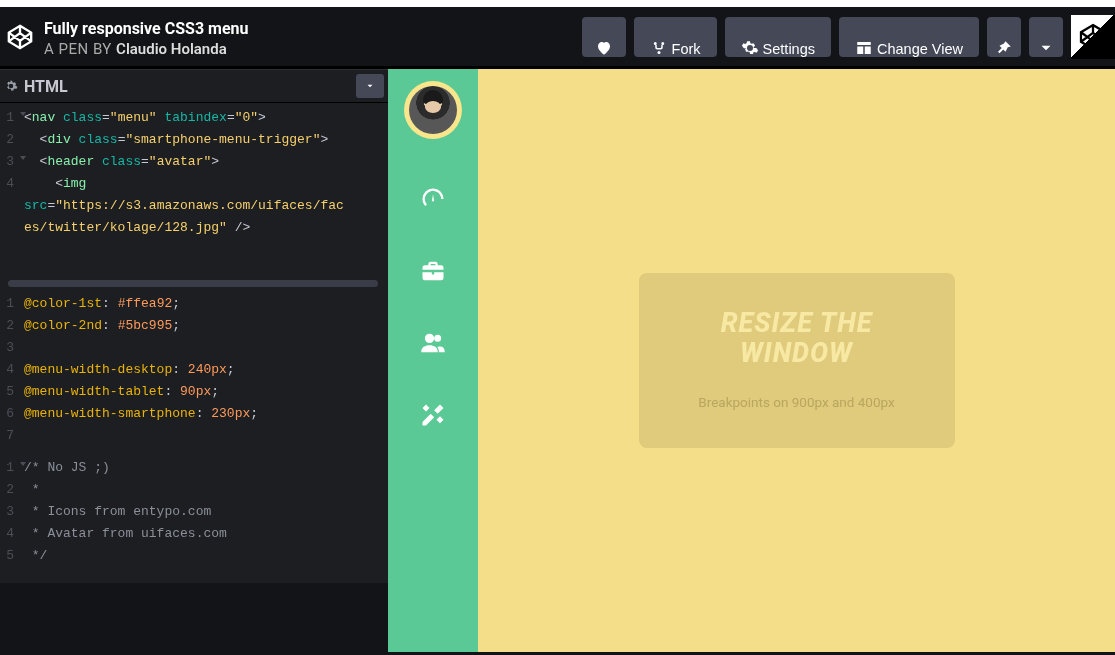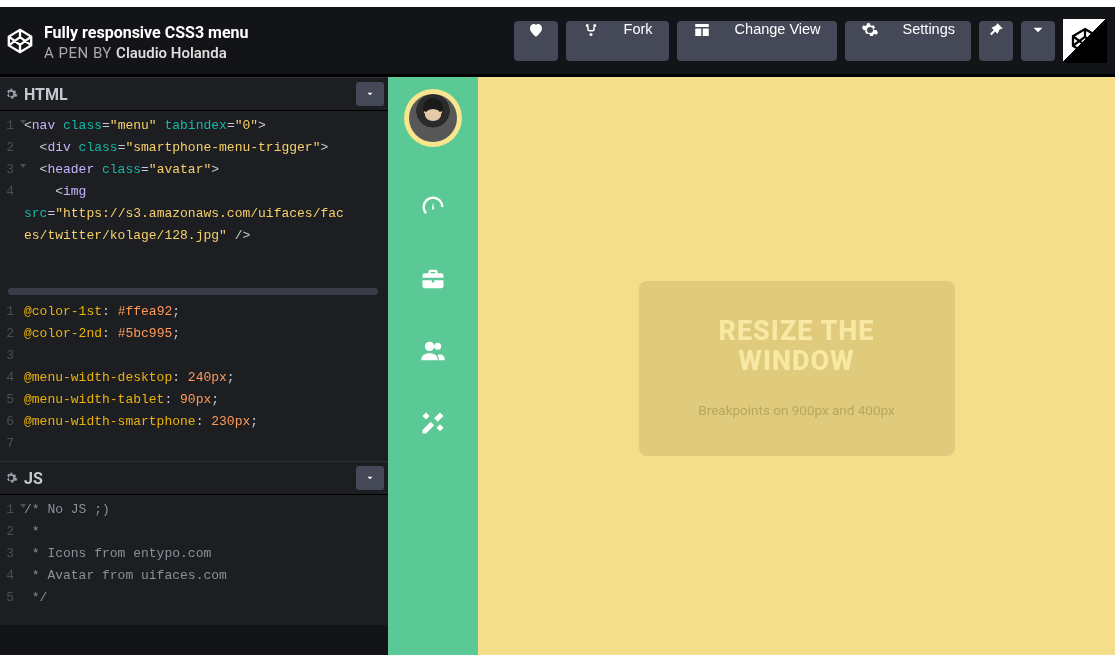--- a/index.html
+++ b/index.html
@@ -10,37 +10,37 @@
     width: 1115px;
     height: 655px;
     overflow: hidden;
   }
   .whitebar { height: 7px; background: #fff; }
 
   
   .header {
     display: flex;
     align-items: center;
-    height: 70px;
+    height: 62px;
     background: #131417;
     border-bottom: 3px solid #000;
-    padding: 0 8px 0 4px;
+    padding: 0 0 0 4px;
   }
   .logo-box {
     width: 32px; height: 62px;
     display: flex; align-items: center; justify-content: center;
     margin-right: 6px;
   }
   .title-block { flex: 0 0 auto; padding-top: 4px; padding-left:2px; }
   .title-block h1 { font-size: 16px; font-weight:700; color:#fff; }
   .byline { font-size:15px; color:#aaa; letter-spacing:.5px; text-transform:uppercase; margin-top:2px;}
   .byline .author { color:#ddd; text-transform:none; font-weight:600; letter-spacing:0;}
   .spacer { flex: 1; }
   .btn {
-    display: inline-flex; align-items:flex-start; gap:24px;
+    display: inline-flex; align-items:flex-end; gap:4px;
     background:#444857; color:#fff; border:none;
     height:40px; padding:0 16px; border-radius:4px;
     font-size:14.5px; cursor:pointer; margin-left:8px;
   }
   .btn.icon-only { padding:0; width:44px; justify-content:center; }
   .btn.small { width:34px; height:40px; padding:0; justify-content:center;}
   .btn svg { width:18px; height:18px; fill:#fff; }
   .avatar-sq {
     width:44px; height:44px; margin-left:8px;
     background:linear-gradient(135deg,#fff 0%,#fff 48%,#000 48%,#000 100%);
@@ -87,21 +87,21 @@
   .code.css-c{height:164px;}
   .code.js-c{height:130px;}
   .line{display:flex;white-space:pre;}
   .ln{
     width:20px; text-align:right; color:#4b4e57;
     padding-right:6px; user-select:none; flex-shrink:0;
     position:relative;
   }
   .fold{position:absolute;left:20px;top:5px;width:0;height:0;border-left:3px solid transparent;border-right:3px solid transparent;border-top:4px solid #4b4e57;}
   .txt{flex:1; padding-left:4px;}
-  .tag{color:#c4b5fd;}
+  .tag{color:#86efac;}
   .attr{color:#14b8a6;}
   .str{color:#f6d06a;}
   .punc{color:#c4c9d4;}
   .var{color:#eab308;}
   .num{color:#ff9a5a;}
   .cmt{color:#8a8f99;}
 
   .scroll-thumb{position:absolute;bottom:2px;left:8px;width:370px;height:7px;background:#3a3d47;border-radius:4px;}
 
   
@@ -138,21 +138,21 @@
   .pv-content{
     position:absolute;left:90px;right:0;top:0;bottom:0;
     background:#f4de8a;
     display:flex;align-items:center;justify-content:center;
   }
   .pv-card{
     width:316px;
     background:#e0ca7b;border-radius:8px;
     padding:36px 24px;text-align:center;
   }
-  .pv-card h2{font-size:27px;font-weight:800;color:#f7e9a3;letter-spacing:1px;line-height:1.1;}
+  .pv-card h2{font-size:27px;font-weight:800;color:#f7e9a3;letter-spacing:1px;line-height:1.1;font-style:italic;}
   .pv-card p{font-size:13.5px;color:#b9a65f;margin-top:26px;line-height:1.3;}
 </style>
 </head>
 <body>
 
 <div class="whitebar"></div>
 
 <div class="header">
   <div class="logo-box">
     <svg viewBox="0 0 100 100" width="26" height="26">
@@ -174,29 +174,29 @@
   </button>
   <button class="btn">
     <svg viewBox="0 0 24 24">
         <path d="M7 4a2 2 0 1 0 .001 4A2 2 0 0 0 7 4zm10 0a2 2 0 1 0 .001 4A2 2 0 0 0 17 4zM7 8v3c0 2 1 3 3 3h4c2 0 3-1 3-3V8h-2v3c0 .6-.4 1-1 1h-4c-.6 0-1-.4-1-1V8H7zm5 6v3a2 2 0 1 0 0 0z"></path>
         <circle cx="12" cy="18" r="2"></circle>
       </svg>
     <span>Fork</span>
   </button>
   <button class="btn">
     <svg viewBox="0 0 24 24">
+        <path d="M12 8a4 4 0 1 0 0 8 4 4 0 0 0 0-8zm9 4a7 7 0 0 1-.1 1.2l2 1.6-2 3.4-2.4-.8a7 7 0 0 1-2 .1l-.4 2.5h-4l-.4-2.5a7 7 0 0 1-2-.9l-2.4.8-2-3.4 2-1.6A7 7 0 0 1 3 12a7 7 0 0 1 .1-1.2l-2-1.6 2-3.4 2.4.8a7 7 0 0 1 2-.9L8 3h4l.4 2.5a7 7 0 0 1 2 .9l2.4-.8 2 3.4-2 1.6c0 .4.2.8.2 1.4z"></path>
+      </svg>
+    <span>Settings</span>
+  </button>
+  <button class="btn">
+    <svg viewBox="0 0 24 24">
         <path d="M3 4h18v4H3zM3 10h8v10H3zM13 10h8v10h-8z"></path>
       </svg>
     <span>Change View</span>
-  </button>
-  <button class="btn">
-    <svg viewBox="0 0 24 24">
-        <path d="M12 8a4 4 0 1 0 0 8 4 4 0 0 0 0-8zm9 4a7 7 0 0 1-.1 1.2l2 1.6-2 3.4-2.4-.8a7 7 0 0 1-2 .1l-.4 2.5h-4l-.4-2.5a7 7 0 0 1-2-.9l-2.4.8-2-3.4 2-1.6A7 7 0 0 1 3 12a7 7 0 0 1 .1-1.2l-2-1.6 2-3.4 2.4.8a7 7 0 0 1 2-.9L8 3h4l.4 2.5a7 7 0 0 1 2 .9l2.4-.8 2 3.4-2 1.6c0 .4.2.8.2 1.4z"></path>
-      </svg>
-    <span>Settings</span>
   </button>
   <button class="btn small">
     <svg viewBox="0 0 24 24" width="14" height="14">
         <path d="M14 3l7 7-4 1-3 6-3-3-5 5-2-2 5-5-3-3 6-3z"></path>
       </svg>
   </button>
   <button class="btn small">
     <svg viewBox="0 0 24 24" width="12" height="12">
         <path d="M6 9l6 6 6-6z"></path>
       </svg>
@@ -238,34 +238,20 @@
     <div class="code css-c">
       <div class="line"><span class="ln">1</span><span class="txt"><span class="var">@color-1st</span><span class="punc">: </span><span class="num">#ffea92</span><span class="punc">;</span></span></div>
       <div class="line"><span class="ln">2</span><span class="txt"><span class="var">@color-2nd</span><span class="punc">: </span><span class="num">#5bc995</span><span class="punc">;</span></span></div>
       <div class="line"><span class="ln">3</span><span class="txt"> </span></div>
       <div class="line"><span class="ln">4</span><span class="txt"><span class="var">@menu-width-desktop</span><span class="punc">: </span><span class="num">240px</span><span class="punc">;</span></span></div>
       <div class="line"><span class="ln">5</span><span class="txt"><span class="var">@menu-width-tablet</span><span class="punc">: </span><span class="num">90px</span><span class="punc">;</span></span></div>
       <div class="line"><span class="ln">6</span><span class="txt"><span class="var">@menu-width-smartphone</span><span class="punc">: </span><span class="num">230px</span><span class="punc">;</span></span></div>
       <div class="line"><span class="ln">7</span><span class="txt"> </span></div>
     </div>
 
-    <div class="panel-head">
-      <span class="gear">
-          <svg viewBox="0 0 24 24">
-            <path d="M12 8a4 4 0 1 0 0 8 4 4 0 0 0 0-8zm9 4l2 1.6-2 3.4-2.4-.8-2 .9-.4 2.5h-4l-.4-2.5-2-.9-2.4.8-2-3.4 2-1.6v-2.4l-2-1.6 2-3.4 2.4.8 2-.9L10 3h4l.4 2.5 2 .9 2.4-.8 2 3.4-2 1.6z"></path>
-          </svg>
-        </span>
-      <span class="panel-title">JS</span>
-      <span class="sp"></span>
-      <button class="panel-btn">
-          <svg viewBox="0 0 24 24">
-            <path d="M6 9l6 6 6-6z"></path>
-          </svg>
-        </button>
-    </div>
     <div class="code js-c">
       <div class="line"><span class="ln">1<span class="fold"></span></span><span class="txt"><span class="cmt">/* No JS ;)</span></span></div>
       <div class="line"><span class="ln">2</span><span class="txt"><span class="cmt"> *</span></span></div>
       <div class="line"><span class="ln">3</span><span class="txt"><span class="cmt"> * Icons from entypo.com</span></span></div>
       <div class="line"><span class="ln">4</span><span class="txt"><span class="cmt"> * Avatar from uifaces.com</span></span></div>
       <div class="line"><span class="ln">5</span><span class="txt"><span class="cmt"> */</span></span></div>
     </div>
 
   </div>
 

